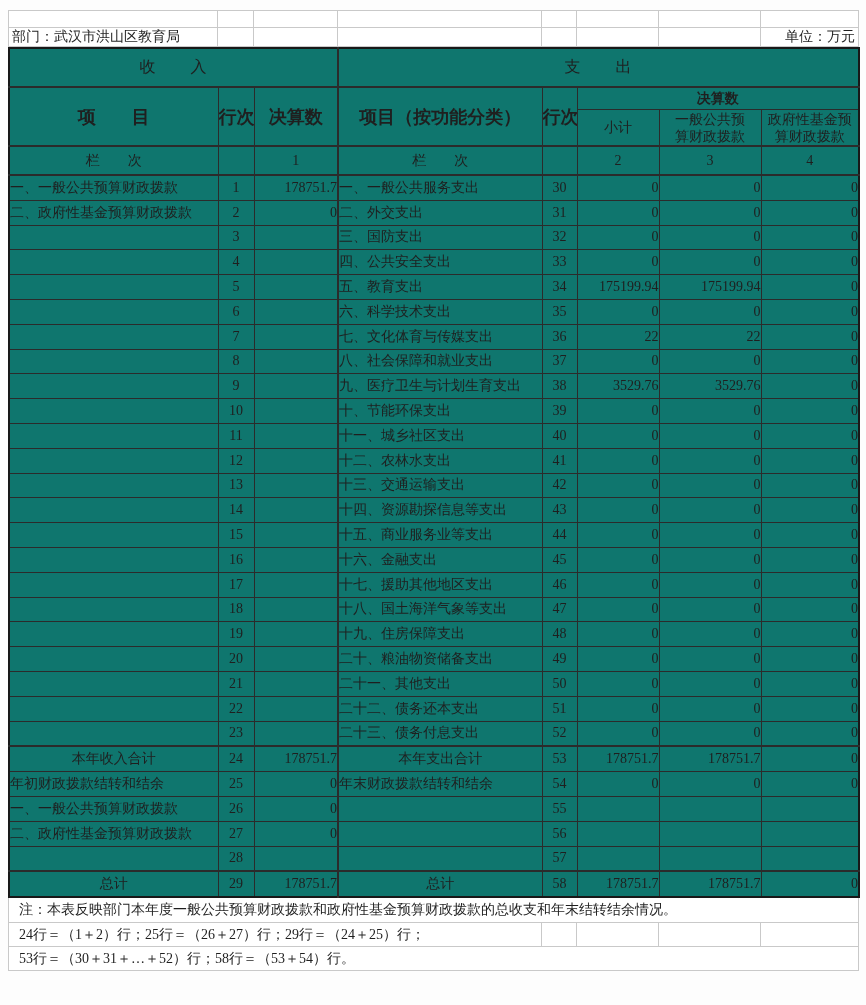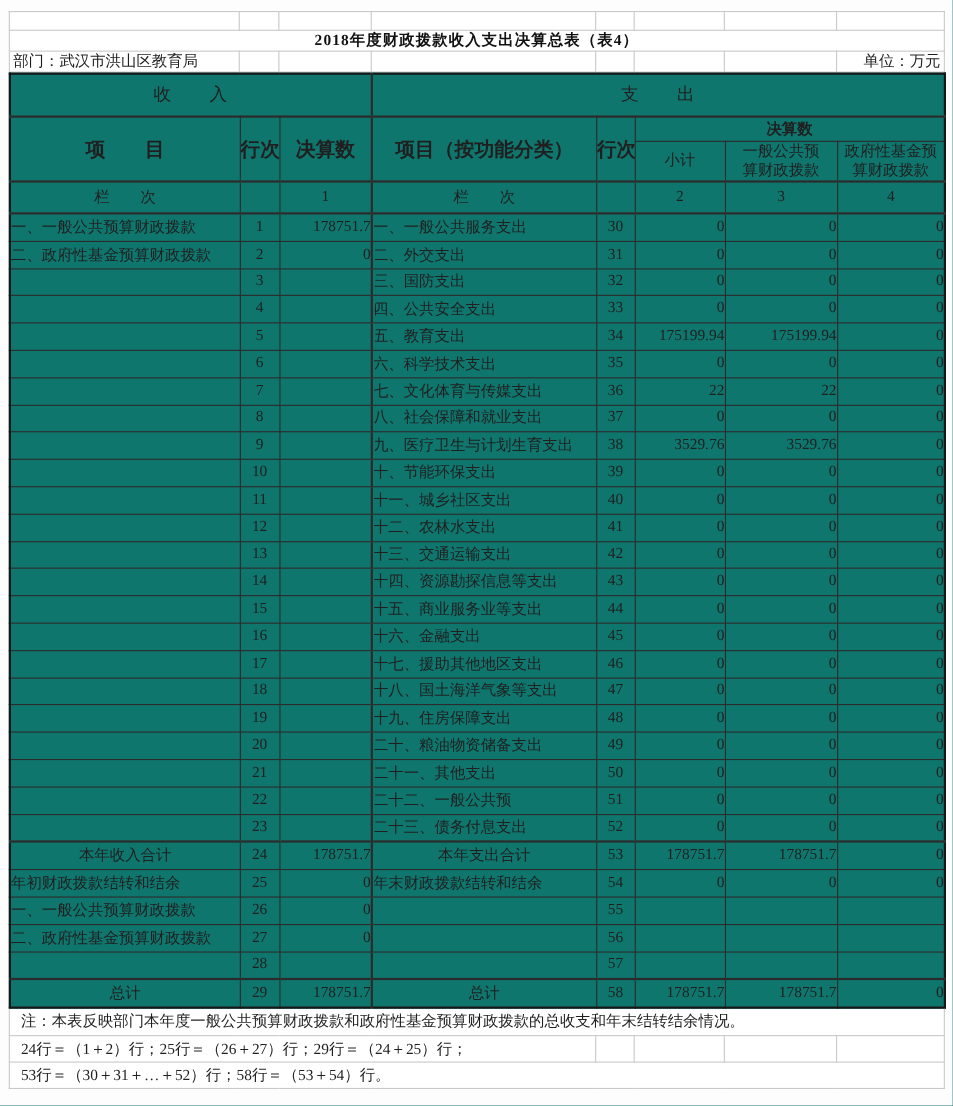--- a/index.html
+++ b/index.html
@@ -35,21 +35,21 @@
   tr.hdr2 th{height:21px;font-weight:bold;}
   tr.hdr2 th[rowspan]{font-size:18px;border-bottom-width:2px;}
   tr.hdr3 th{height:35px;font-size:14px;border-bottom-width:2px;white-space:pre-line;line-height:17px;}
   tr.lanci td{height:27px;text-align:center;border-bottom-width:2px;font-size:14px;}
   tbody.data td{height:23.8px;}
   td.item{text-align:left;padding-left:3px;}
   td.center{text-align:center;padding-left:0;}
   td.rowno{text-align:center;}
   td.num{text-align:right;padding-right:3px;}
   td.indent{padding-right:30px;}
-  .divL{border-left-width:2px !important;border-radius:16px;}
+  .divL{border-left-width:2px !important;}
   tr.total td{border-top-width:2px;}
 
   
   table.foot td{border:1px solid #c9c9c9;border-top:none;font-size:14px;padding:0 10px;overflow:hidden;white-space:nowrap;height:23px;background:#fff;}
   table.foot td.note{height:24px;}
 </style>
 </head>
 <body>
 
 <div class="sheet">
@@ -68,23 +68,20 @@
     <tbody>
         <tr>
       <td></td>
           <td></td>
       <td></td>
           <td></td>
       <td></td>
           <td></td>
       <td></td>
           <td></td>
-    </tr>
-    <tr>
-      <td class="title-cell" colspan="8">2018年度财政拨款收入支出决算总表（表4）</td>
     </tr>
     <tr>
       <td class="dept-cell">部门：武汉市洪山区教育局</td>
       <td></td>
           <td></td>
       <td></td>
           <td></td>
       <td></td>
           <td></td>
       <td class="unit-cell">单位：万元</td>
@@ -342,21 +339,21 @@
           <td class="item divL">二十一、其他支出</td>
           <td class="rowno">50</td>
           <td class="num">0</td>
           <td class="num">0</td>
           <td class="num">0</td>
         </tr>
         <tr>
           <td class="item"></td>
           <td class="rowno">22</td>
           <td class="num"></td>
-          <td class="item divL">二十二、一般公共预</td>
+          <td class="item divL">二十二、债务还本支出</td>
           <td class="rowno">51</td>
           <td class="num">0</td>
           <td class="num">0</td>
           <td class="num">0</td>
         </tr>
         <tr>
           <td class="item"></td>
           <td class="rowno">23</td>
           <td class="num"></td>
           <td class="item divL">二十三、债务付息支出</td>

